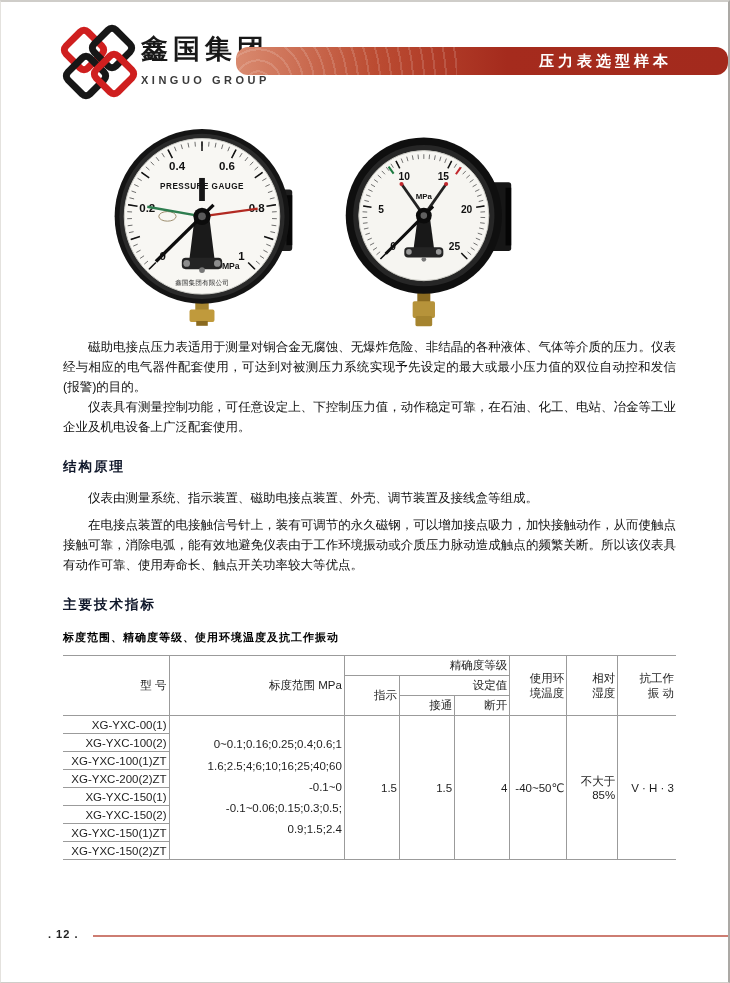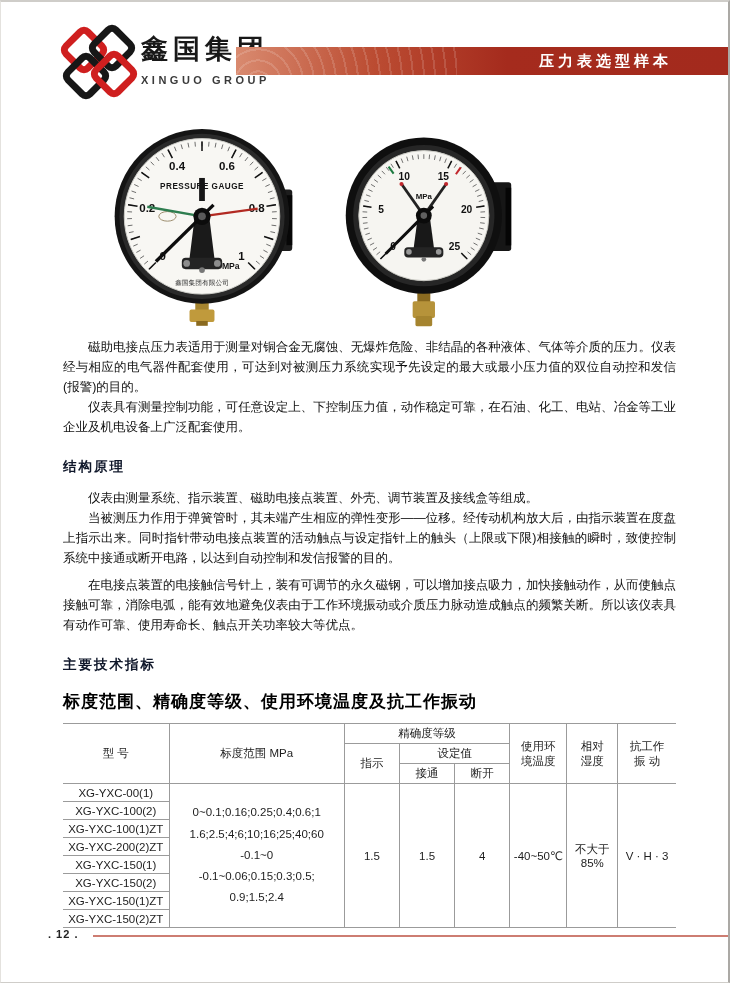--- a/index.html
+++ b/index.html
@@ -15,38 +15,38 @@
   .logo-mark{position:relative;width:72px;height:62px;flex:0 0 72px;}
   .ring{position:absolute;width:24px;height:24px;border-radius:9px;transform:rotate(45deg);}
   .ring.r1{left:4px;top:2px;border:7px solid #cf1f1f;}
   .ring.r2{left:32px;top:0px;border:7px solid #171717;}
   .ring.r3{left:6px;top:28px;border:7px solid #171717;}
   .ring.r4{left:34px;top:26px;border:7px solid #cf1f1f;}
   .logo-text{margin-left:8px;}
   .logo-cn{font-size:27px;font-weight:bold;color:#181818;letter-spacing:5px;line-height:30px;}
   .logo-en{font-size:11px;font-weight:bold;color:#3a3a3a;letter-spacing:3.5px;margin-top:10px;}
   .banner{position:absolute;left:235px;right:0;top:45px;height:28px;
-    background:linear-gradient(90deg,#d98a6f 0%,#bb4c32 28%,#a52b1d 55%,#a32a1d 100%);}
+    background:linear-gradient(90deg,#d98a6f 0%,#bb4c32 28%,#a52b1d 55%,#a32a1d 100%);border-radius:12px;}
   .banner::before{content:"";position:absolute;left:0;top:0;bottom:0;width:45%;
     background:repeating-radial-gradient(circle at 10% 130%,rgba(255,255,255,.14) 0 2px,transparent 2px 11px);}
   .banner-text{position:absolute;right:56px;top:0;line-height:28px;color:#fff;font-size:15px;font-weight:bold;letter-spacing:4px;}
   
   h1.doc-title{margin:10px 45px 0 62px;font-size:27px;font-weight:bold;color:#2b2a7e;letter-spacing:1px;}
   
   .gauges{display:flex;align-items:flex-start;margin:22px 0 0 105px;gap:44px;}
   
   .content{margin:6px 52px 0 62px;}
   .content p{margin:0;font-size:12.5px;line-height:20px;text-indent:2em;text-align:justify;color:#101010;}
   .content p.gap{margin-top:7px;}
   h2.sec{margin:21px 0 12px;font-size:13.5px;font-weight:bold;color:#0f172a;letter-spacing:2px;}
-  h3.sub{margin:16px 0 10px;font-size:17px;font-weight:bold;color:#000;letter-spacing:1px;}
+  h3.sub{margin:16px 0 10px;font-size:11px;font-weight:bold;color:#000;letter-spacing:1px;}
   
   table.tech{width:100%;border-collapse:collapse;table-layout:fixed;font-size:11.5px;color:#1d1d1d;
     border-left:hidden;border-right:hidden;}
-  table.tech th,table.tech td{border:1px solid #9b9b9b;font-weight:normal;text-align:center;vertical-align:middle;padding:1px 2px;}
+  table.tech th,table.tech td{border:1px solid #9b9b9b;font-weight:normal;text-align:right;vertical-align:middle;padding:1px 2px;}
   table.tech thead th{height:17px;line-height:1.25;}
   .pre{white-space:pre-line;}
   td.model{text-align:left;padding-left:20px;height:15px;}
   td.range{white-space:pre-line;line-height:1.85;font-size:11.5px;}
   
   .footer{position:absolute;left:0;right:0;top:926px;height:16px;}
   .page-num{position:absolute;left:47px;top:0;font-size:11px;font-weight:bold;color:#222;letter-spacing:1px;}
   .footer-line{position:absolute;left:92px;right:0;top:7px;height:2px;background:#cd7d72;}
   
   .gsvg text{font-family:"Liberation Sans","DejaVu Sans",sans-serif;}
@@ -268,21 +268,20 @@
       <circle cx="88" cy="92" r="3.5" fill="#5f5f5f"></circle>
     </svg>
   </div>
 
   <div class="content">
     <p>磁助电接点压力表适用于测量对铜合金无腐蚀、无爆炸危险、非结晶的各种液体、气体等介质的压力。仪表经与相应的电气器件配套使用，可达到对被测压力系统实现予先设定的最大或最小压力值的双位自动控和发信(报警)的目的。</p>
     <p>仪表具有测量控制功能，可任意设定上、下控制压力值，动作稳定可靠，在石油、化工、电站、冶金等工业企业及机电设备上广泛配套使用。</p>
 
     <h2 class="sec">结构原理</h2>
     <p>仪表由测量系统、指示装置、磁助电接点装置、外壳、调节装置及接线盒等组成。</p>
-    <p>当被测压力作用于弹簧管时，其未端产生相应的弹性变形——位移。经传动机构放大后，由指示装置在度盘上指示出来。同时指针带动电接点装置的活动触点与设定指针上的触头（上限或下限)相接触的瞬时，致使控制系统中接通或断开电路，以达到自动控制和发信报警的目的。</p>
     <p class="gap">在电接点装置的电接触信号针上，装有可调节的永久磁钢，可以增加接点吸力，加快接触动作，从而使触点接触可靠，消除电弧，能有效地避免仪表由于工作环境振动或介质压力脉动造成触点的频繁关断。所以该仪表具有动作可靠、使用寿命长、触点开关功率较大等优点。</p>
 
     <h2 class="sec">主要技术指标</h2>
     <h3 class="sub">标度范围、精确度等级、使用环境温度及抗工作振动</h3>
 
     <table class="tech">
       <colgroup>
         <col style="width:17.3%">
           <col style="width:28.6%">
           <col style="width:9%">

